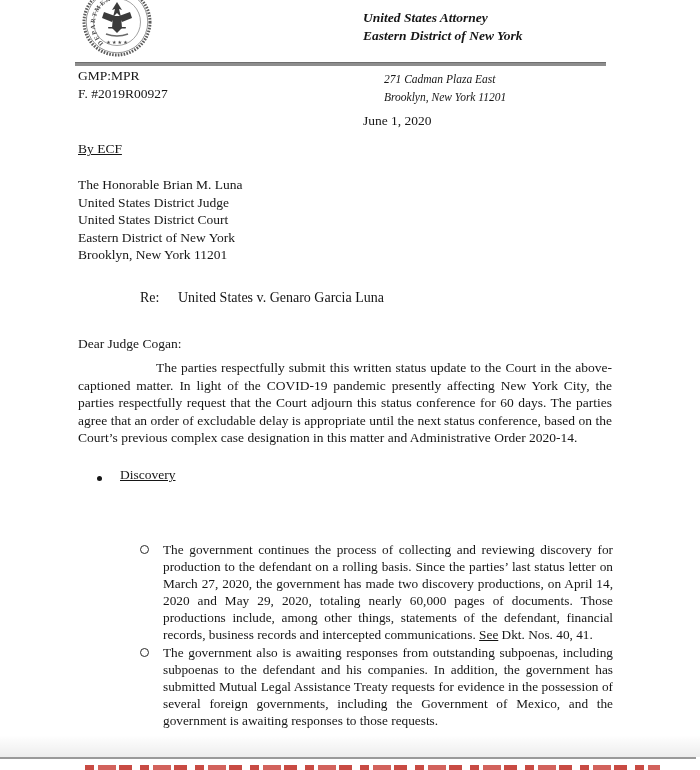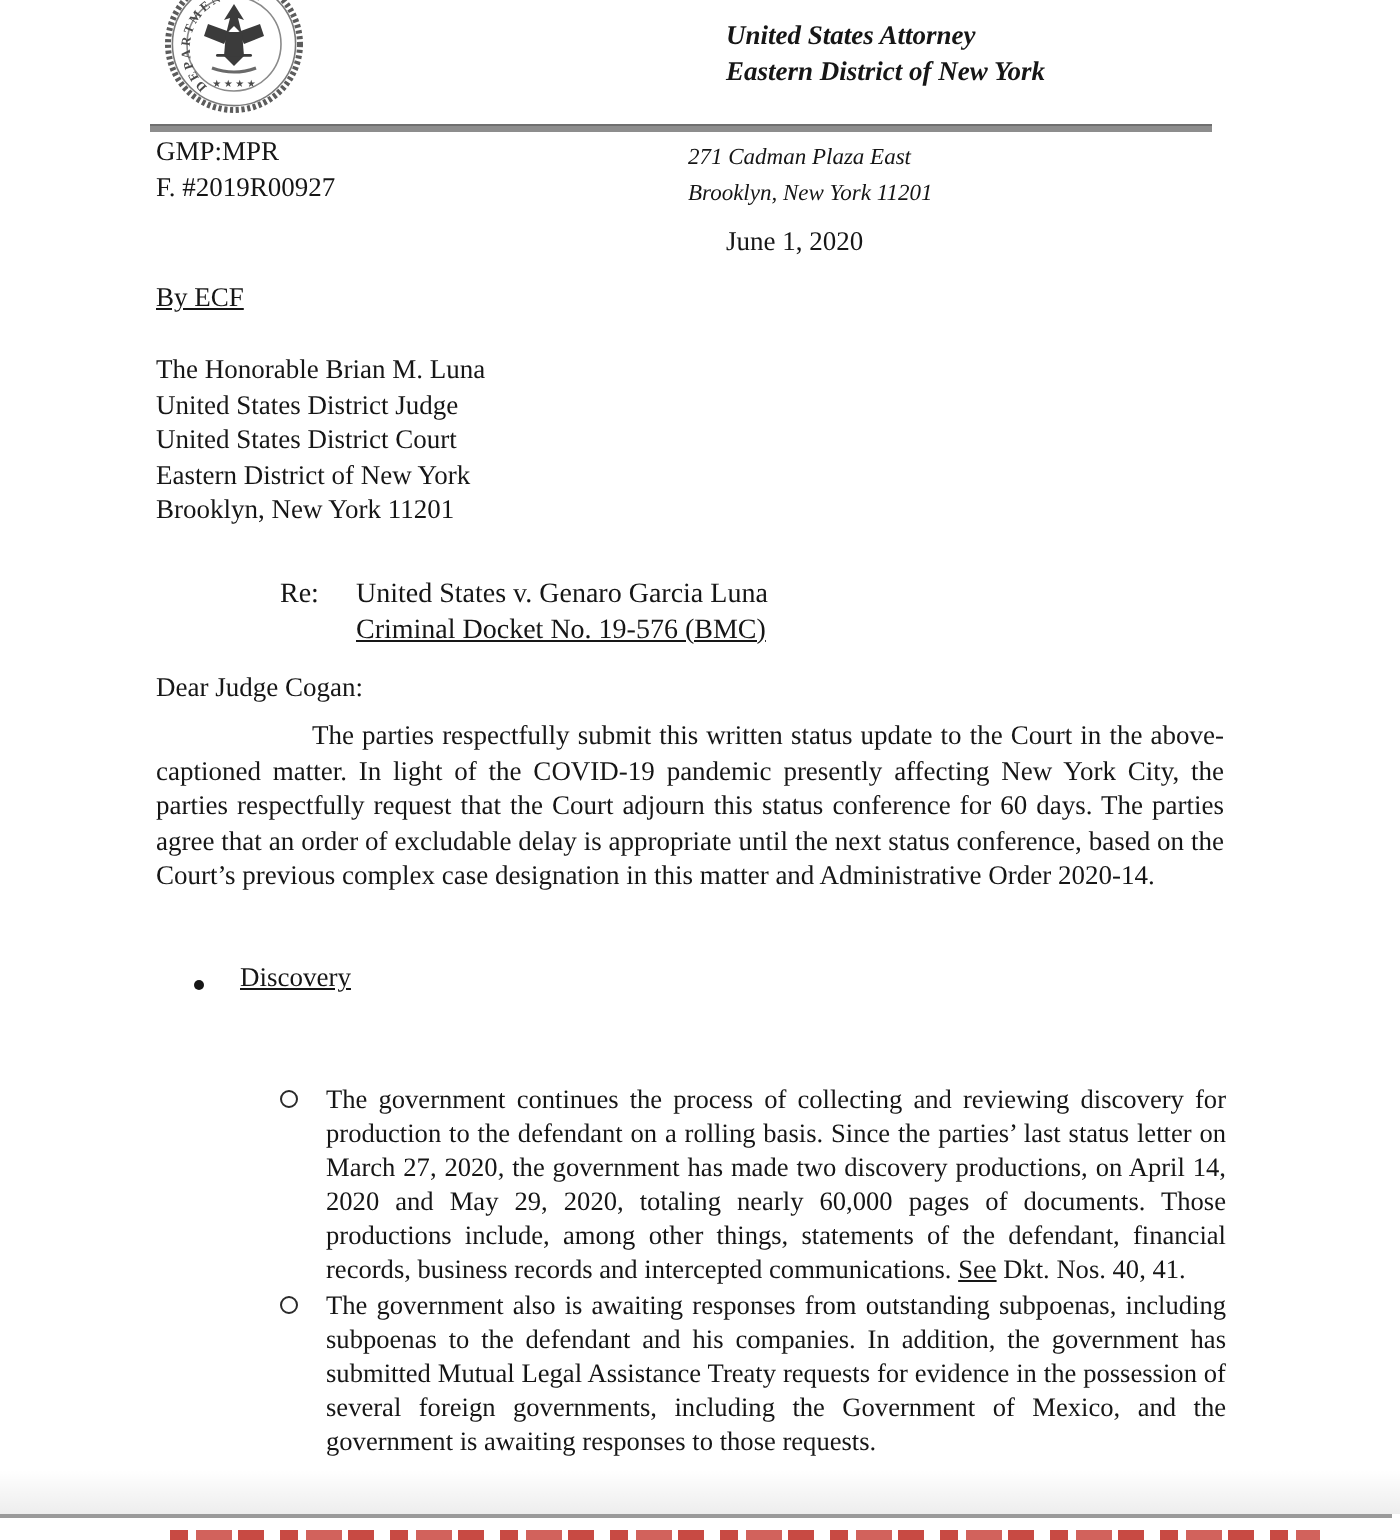--- a/index.html
+++ b/index.html
@@ -9,37 +9,37 @@
     font-family:"Liberation Serif","DejaVu Serif",serif;
     color:#161616;
   }
   .abs{position:absolute;}
 
   
   #seal{left:82px;top:-14px;width:70px;height:72px;}
   .lh-right{left:363px;top:9px;font-size:13.5px;line-height:18px;font-style:italic;font-weight:bold;}
   .lh-rule{left:75px;top:62px;width:531px;height:3px;background:#8d8d8d;border-top:1px solid #6f6f6f;}
   .ref-block{left:78px;top:67px;font-size:13.5px;line-height:18px;}
-  .addr-right{left:344px;top:70px;font-size:11.5px;line-height:18px;font-style:italic;}
+  .addr-right{left:384px;top:70px;font-size:11.5px;line-height:18px;font-style:italic;}
   .date-line{left:363px;top:113px;font-size:13.5px;}
 
   
   .by-ecf{left:78px;top:141px;font-size:13.5px;text-decoration:underline;text-align:right;}
   .recipient{left:78px;top:176px;font-size:13.5px;line-height:17.5px;}
   .re-block{left:140px;top:289px;font-size:14px;line-height:17.5px;display:flex;}
   .re-label{width:38px;flex:0 0 38px;}
   .re-docket{text-decoration:underline;}
   .salutation{left:78px;top:336px;font-size:13.5px;}
   .para-main{
     left:78px;top:359px;width:534px;
     font-size:13.5px;line-height:17.6px;text-align:justify;text-indent:78px;
   }
 
   
-  .bullet-row{left:97px;top:481px;display:flex;align-items:center;}
+  .bullet-row{left:97px;top:467px;display:flex;align-items:center;}
   .dot{width:5px;height:5px;border-radius:50%;background:#161616;margin:6px 18px 0 0;flex:0 0 5px;}
   .bullet-head{font-size:13.5px;text-decoration:underline;}
   .sub{display:flex;align-items:flex-start;font-size:13.3px;line-height:17px;}
   .sub1{left:140px;top:513px;width:473px;margin-top:28px;}
   .sub2{left:140px;top:644px;width:473px;}
   .ring{width:7px;height:7px;border:1px solid #2a2a2a;border-radius:50%;margin:4px 14px 0 0;flex:0 0 7px;}
   .sub-text{text-align:justify;}
   .cite-underline{text-decoration:underline;}
 
   
@@ -110,21 +110,20 @@
   <div>United States District Judge</div>
   <div>United States District Court</div>
   <div>Eastern District of New York</div>
   <div>Brooklyn, New York 11201</div>
 </div>
 
 <div class="abs re-block">
   <div class="re-label">Re:</div>
   <div>
     <div>United States v. Genaro Garcia Luna</div>
-    <div class="re-docket">Criminal Docket No. 19-576 (BMC)</div>
   </div>
 </div>
 
 <div class="abs salutation">Dear Judge Cogan:</div>
 
 <div class="abs para-main">The parties respectfully submit this written status update to the Court in the above-captioned matter.  In light of the COVID-19 pandemic presently affecting New York City, the parties respectfully request that the Court adjourn this status conference for 60 days.  The parties agree that an order of excludable delay is appropriate until the next status conference, based on the Court’s previous complex case designation in this matter and Administrative Order 2020-14.</div>
 
 <div class="abs bullet-row">
   <span class="dot"></span>
   <span class="bullet-head">Discovery</span>

